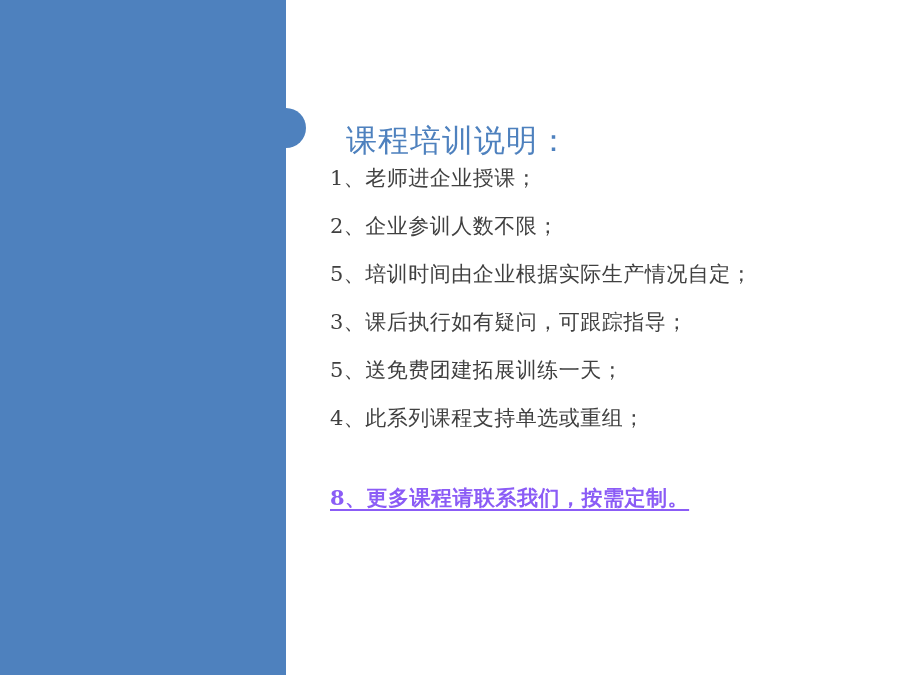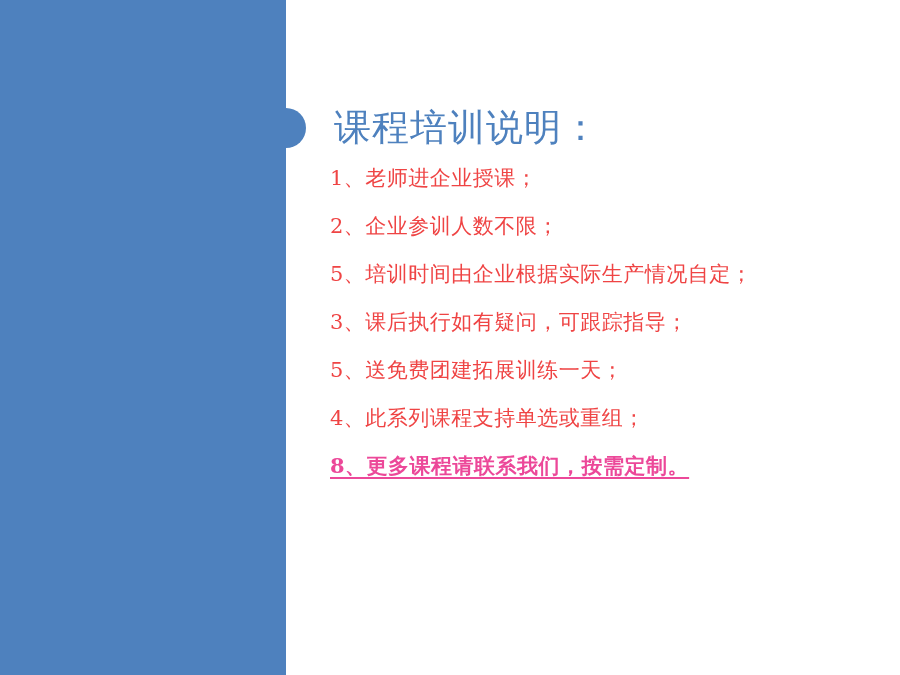--- a/index.html
+++ b/index.html
@@ -46,23 +46,23 @@
     left: 330px;
     top: 0;
     width: 560px;
     height: 675px;
   }
 
   .slide-title {
     position: absolute;
     left: 0;
     top: 104px;
-    margin: 4px;
+    margin: 16px;
     font-family: "DejaVu Serif", "Liberation Serif", serif;
-    font-size: 37px;
+    font-size: 31px;
     line-height: 40px;
     font-weight: 400;
     letter-spacing: 1px;
     color: #4e81be;
     white-space: nowrap;
   }
 
   .bullet-list {
     position: absolute;
     left: 0;
@@ -72,30 +72,31 @@
     list-style: none;
     width: 560px;
   }
 
   .bullet-item {
     height: 48px;
     line-height: 30px;
     font-family: "DejaVu Serif", "Liberation Serif", serif;
     font-size: 21px;
     font-weight: 400;
-    color: #ef4444;
+    color: #404040;
     white-space: nowrap;
     letter-spacing: 0.5px;
   }
 
   .bullet-item.emphasis {
-    color: #ec4899;
+    color: #8b5cf6;
     font-weight: 700;
     text-decoration: underline;
     text-underline-offset: 4px;
+    margin-top: 32px;
   }
 </style>
 </head>
 <body>
 
 <div class="slide">
 
   <div class="sidebar"></div>
   <div class="sidebar-bump"></div>
 

